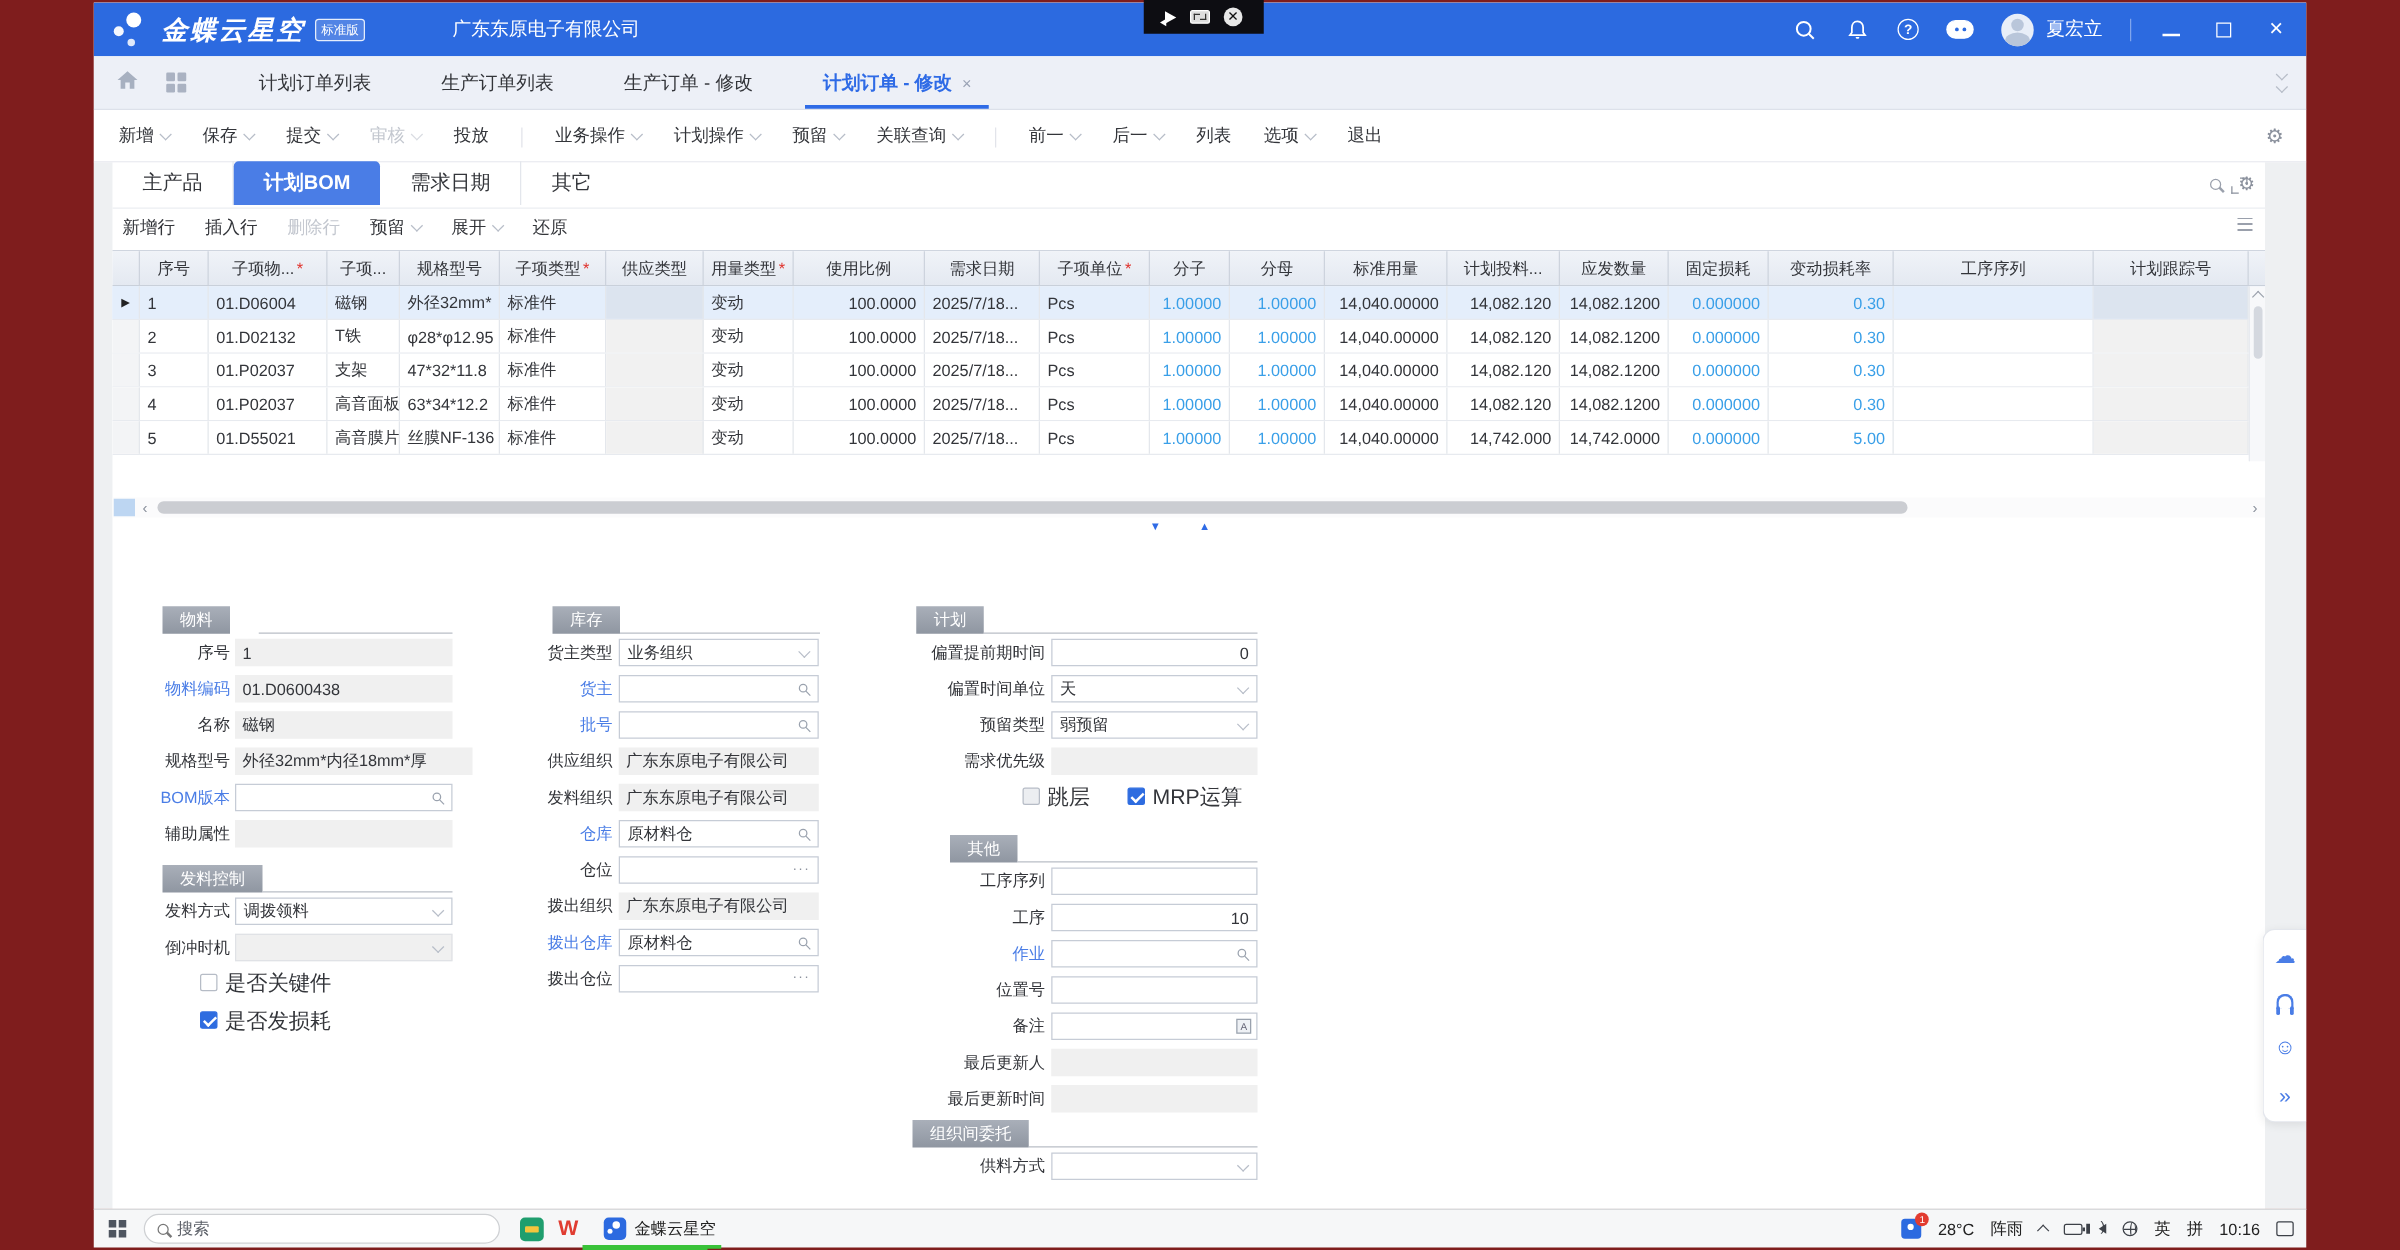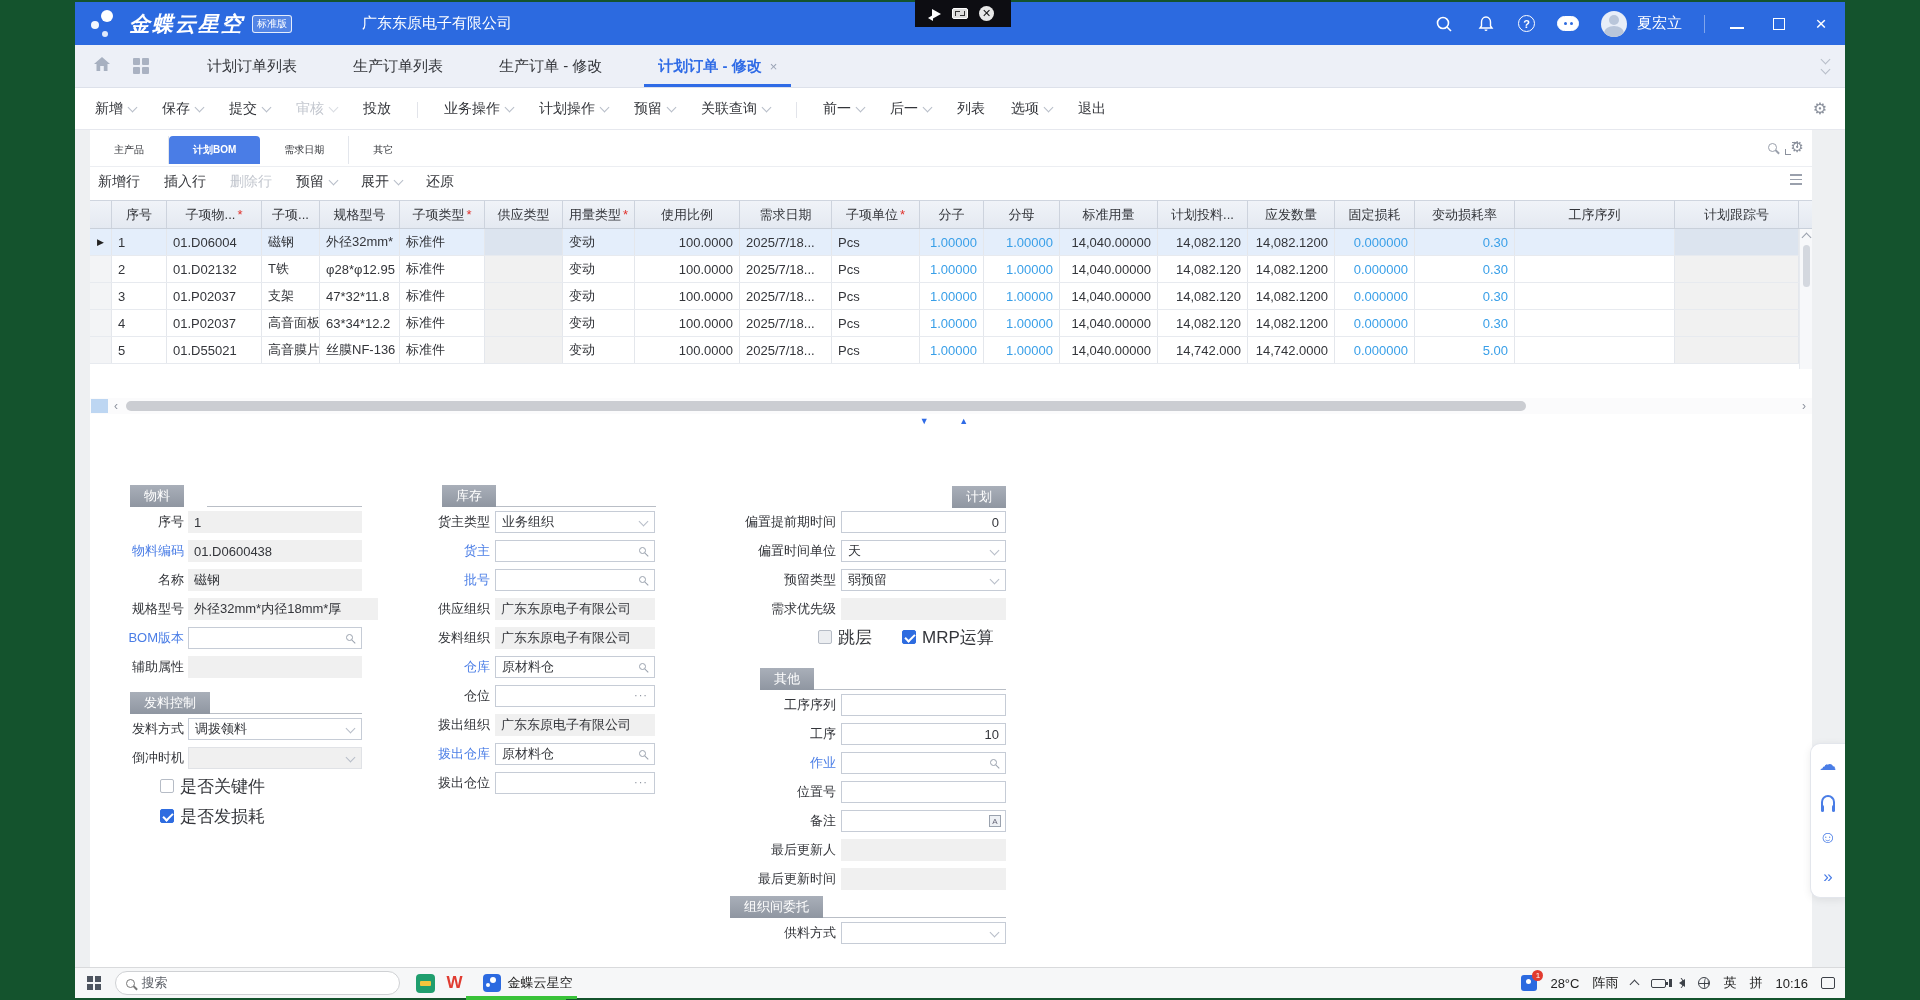--- a/index.html
+++ b/index.html
@@ -1,17 +1,17 @@
 <!DOCTYPE html>
 <html><head>
 <meta charset="utf-8">
 <style>
   html,body{margin:0;padding:0;background:#000;}
   *{box-sizing:border-box;font-family:"Liberation Sans","DejaVu Sans",sans-serif;}
-  .screen{position:relative;width:1920px;height:1000px;background:#14532d;overflow:hidden;}
+  .screen{position:relative;width:1920px;height:1000px;background:#7f1d1d;overflow:hidden;}
   .window{position:absolute;left:75px;top:2px;width:1770px;height:965px;background:#fff;overflow:hidden;}
 
   
   .topbar{position:absolute;left:0;top:0;width:100%;height:43px;background:#2c6ae0;display:flex;align-items:center;color:#fff;}
   .logo-dots{position:relative;width:34px;height:30px;margin-left:14px;}
   .logo-dots i{position:absolute;border-radius:50%;background:#fff;}
   .logo-dots i:nth-child(1){width:12px;height:12px;left:12px;top:1px;}
   .logo-dots i:nth-child(2){width:8px;height:8px;left:2px;top:12px;opacity:.95;}
   .logo-dots i:nth-child(3){width:6px;height:6px;left:13px;top:22px;opacity:.85;}
   .logo-text{font-size:21px;font-weight:bold;font-style:italic;letter-spacing:2px;margin-left:6px;}
@@ -61,21 +61,21 @@
   .tb-item.disabled{color:#c3c7cf;}
   .tb-item.disabled .chev{border-color:#d9dce2;}
   .tb-sep{width:1px;height:16px;background:#e2e4ea;}
   .toolbar-gear{margin-left:auto;margin-right:18px;color:#8b919d;font-size:16px;}
 
   
   .content{position:absolute;left:0;top:128px;bottom:0;width:100%;background:#eef0f2;}
   .panel{position:absolute;left:15px;top:0;bottom:0;width:1722px;background:#fff;}
 
   .subtabs{position:absolute;left:0;top:2px;height:32px;display:flex;align-items:flex-end;}
-  .subtab{font-size:10px;color:#33353a;padding:7px 24px;border-right:1px solid #e3e6ec;cursor:default;}
+  .subtab{font-size:16px;color:#33353a;padding:7px 24px;border-right:1px solid #e3e6ec;cursor:default;}
   .subtab:last-child{border-right:none;}
   .subtab.active{background:#4a7de6;color:#fff;border-radius:4px 4px 0 0;border-right:none;font-weight:bold;}
   .expand-ic{position:absolute;right:14px;top:12px;width:13px;height:13px;}
   .expand-ic::before{content:"";position:absolute;top:0;right:0;width:5px;height:5px;border-top:1.5px solid #8b919d;border-right:1.5px solid #8b919d;}
   .expand-ic::after{content:"";position:absolute;bottom:0;left:0;width:5px;height:5px;border-bottom:1.5px solid #8b919d;border-left:1.5px solid #8b919d;}
 
   .gridbar{position:absolute;left:0;top:36px;height:30px;display:flex;align-items:center;gap:24px;padding-left:8px;border-top:1px solid #eceef2;width:100%;}
   .lines-ic{position:absolute;right:10px;top:44px;width:12px;height:11px;background:repeating-linear-gradient(#9aa0ac 0 1.5px,transparent 1.5px 4.5px);}
 
   
@@ -712,21 +712,21 @@
                   <span class="f-label">拨出仓位</span>
                   <div class="f-ctl box">
                     <span></span>
                     <span class="dots">···</span>
                   </div>
                 </div>
               </div>
           </div>
 
           <div class="dcol d-right">
-            <div class="sec" style="padding-left:17px;flex-direction:column;">
+            <div class="sec" style="padding-left:17px;">
               <span class="sec-tab">计划</span>
                 <span class="sec-line"></span>
             </div>
             <div id="form-plan">
                 <div class="f-row">
                   <span class="f-label">偏置提前期时间</span>
                   <div class="f-ctl box num">
                     <span>0</span>
                   </div>
                 </div>

